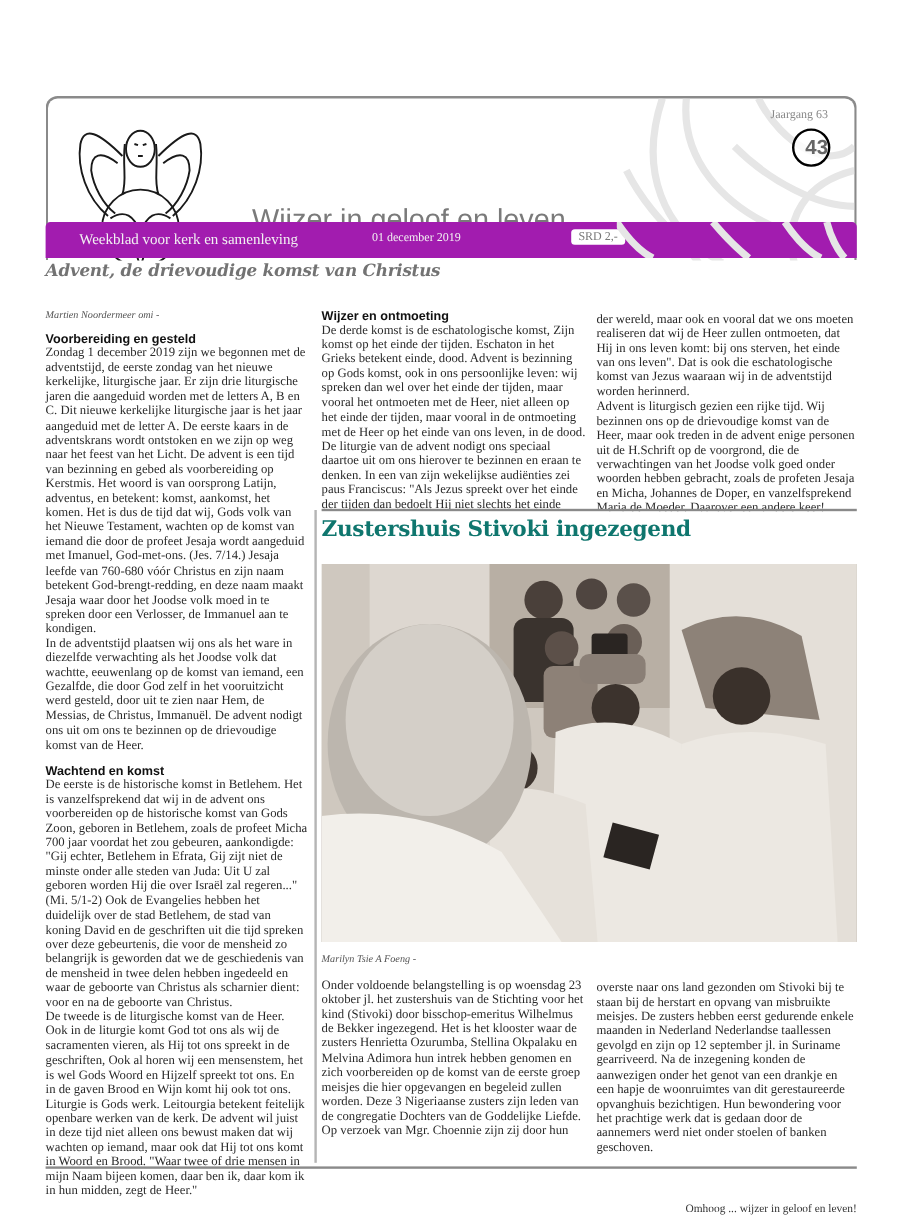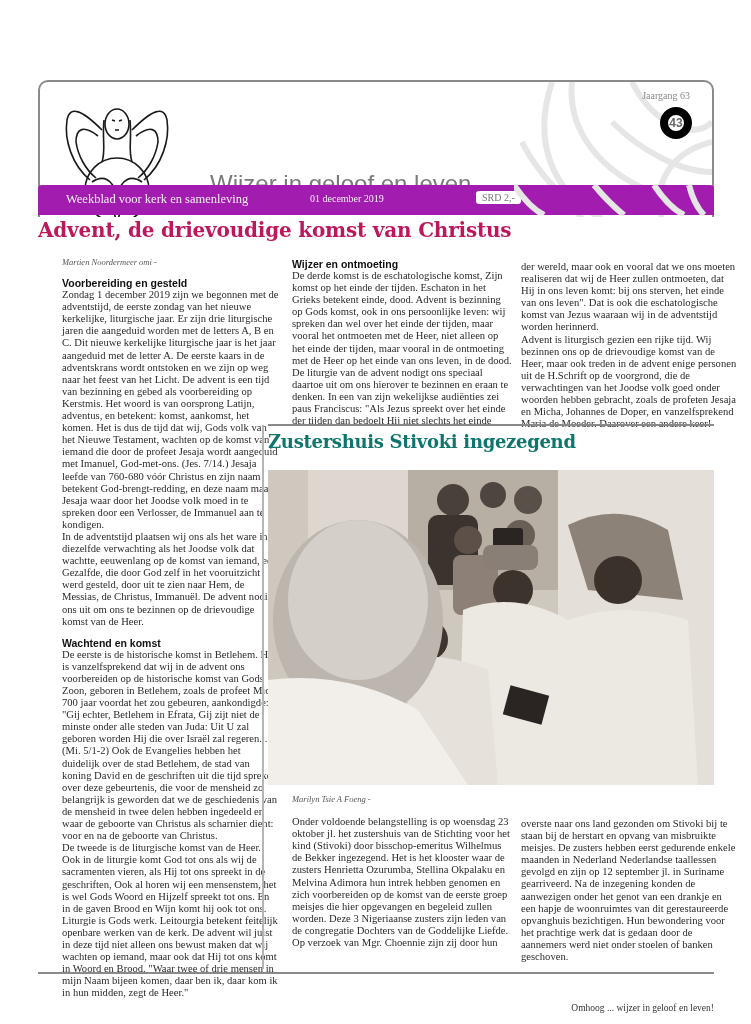--- a/index.html
+++ b/index.html
@@ -20,46 +20,45 @@
   }
   .mast-sub {
     position: absolute; left: 170px; top: 90px; font-family: "Liberation Sans", sans-serif;
     font-size: 24px; color: #7a7a7a; line-height: 1;
   }
   .jaargang {
     position: absolute; right: 22px; top: 8px; font-size: 10px; color: #888; text-align: right;
   }
   .issue-circle {
     position: absolute; right: 20px; top: 25px; width: 32px; height: 32px; border-radius: 50%;
-    border: 8px solid #000000; display: flex; align-items: center; justify-content: center;
-    font-size: 12px; font-weight: bold; color: #666; font-family: "Liberation Sans", sans-serif;
+    border: 2px solid #000000; display: flex; align-items: center; justify-content: flex-end;
+    font-size: 17px; font-weight: bold; color: #666; font-family: "Liberation Sans", sans-serif;
     background: rgba(255,255,255,0.8);
   }
   .mast-bar {
     position: absolute; left: 38px; top: 185px; width: 676px; height: 30px; background: #a21caf;
     border-radius: 4px 4px 0 0;
   }
   .mast-bar .tagline { position: absolute; left: 28px; top: 7px; font-size: 12.5px; color: #f2f2f2; }
   .mast-bar .date { position: absolute; left: 272px; top: 8px; font-size: 10px; color: #f2f2f2; }
   .mast-bar .price {
     position: absolute; left: 438px; top: 6px; padding: 1px 6px; font-size: 10px; color: #777;
     background: #fff; border-radius: 3px;
   }
   .mast-bar svg { position: absolute; right: 0; top: 0; }
 
   
   .headline1 {
     position: absolute; left: 38px; top: 218px; font-family: "DejaVu Serif", serif; font-weight: bold;
-    font-size: 20px; color: #be185d; letter-spacing: -0.2px;
+    font-size: 14px; color: #737373; letter-spacing: -0.2px; font-style: italic;
   }
   .byline { font-family: "Liberation Serif", serif; font-style: italic; font-size: 8.5px; color: #555; }
   .col {
     position: absolute; font-family: "Liberation Serif", serif; font-size: 10.6px; line-height: 12.1px;
     color: #2a2a2a;
-    margin-left: 24px;
   }
   .col h3 {
     font-family: "Liberation Sans", sans-serif; font-weight: bold; font-size: 10.5px; color: #111;
     line-height: 12px;
   }
   .col p { margin: 0; }
   .col .gap { height: 12px; }
 
   .rule-h { position: absolute; background: #8a8a8a; }
   .rule-v { position: absolute; background: #b5b5b5; }

